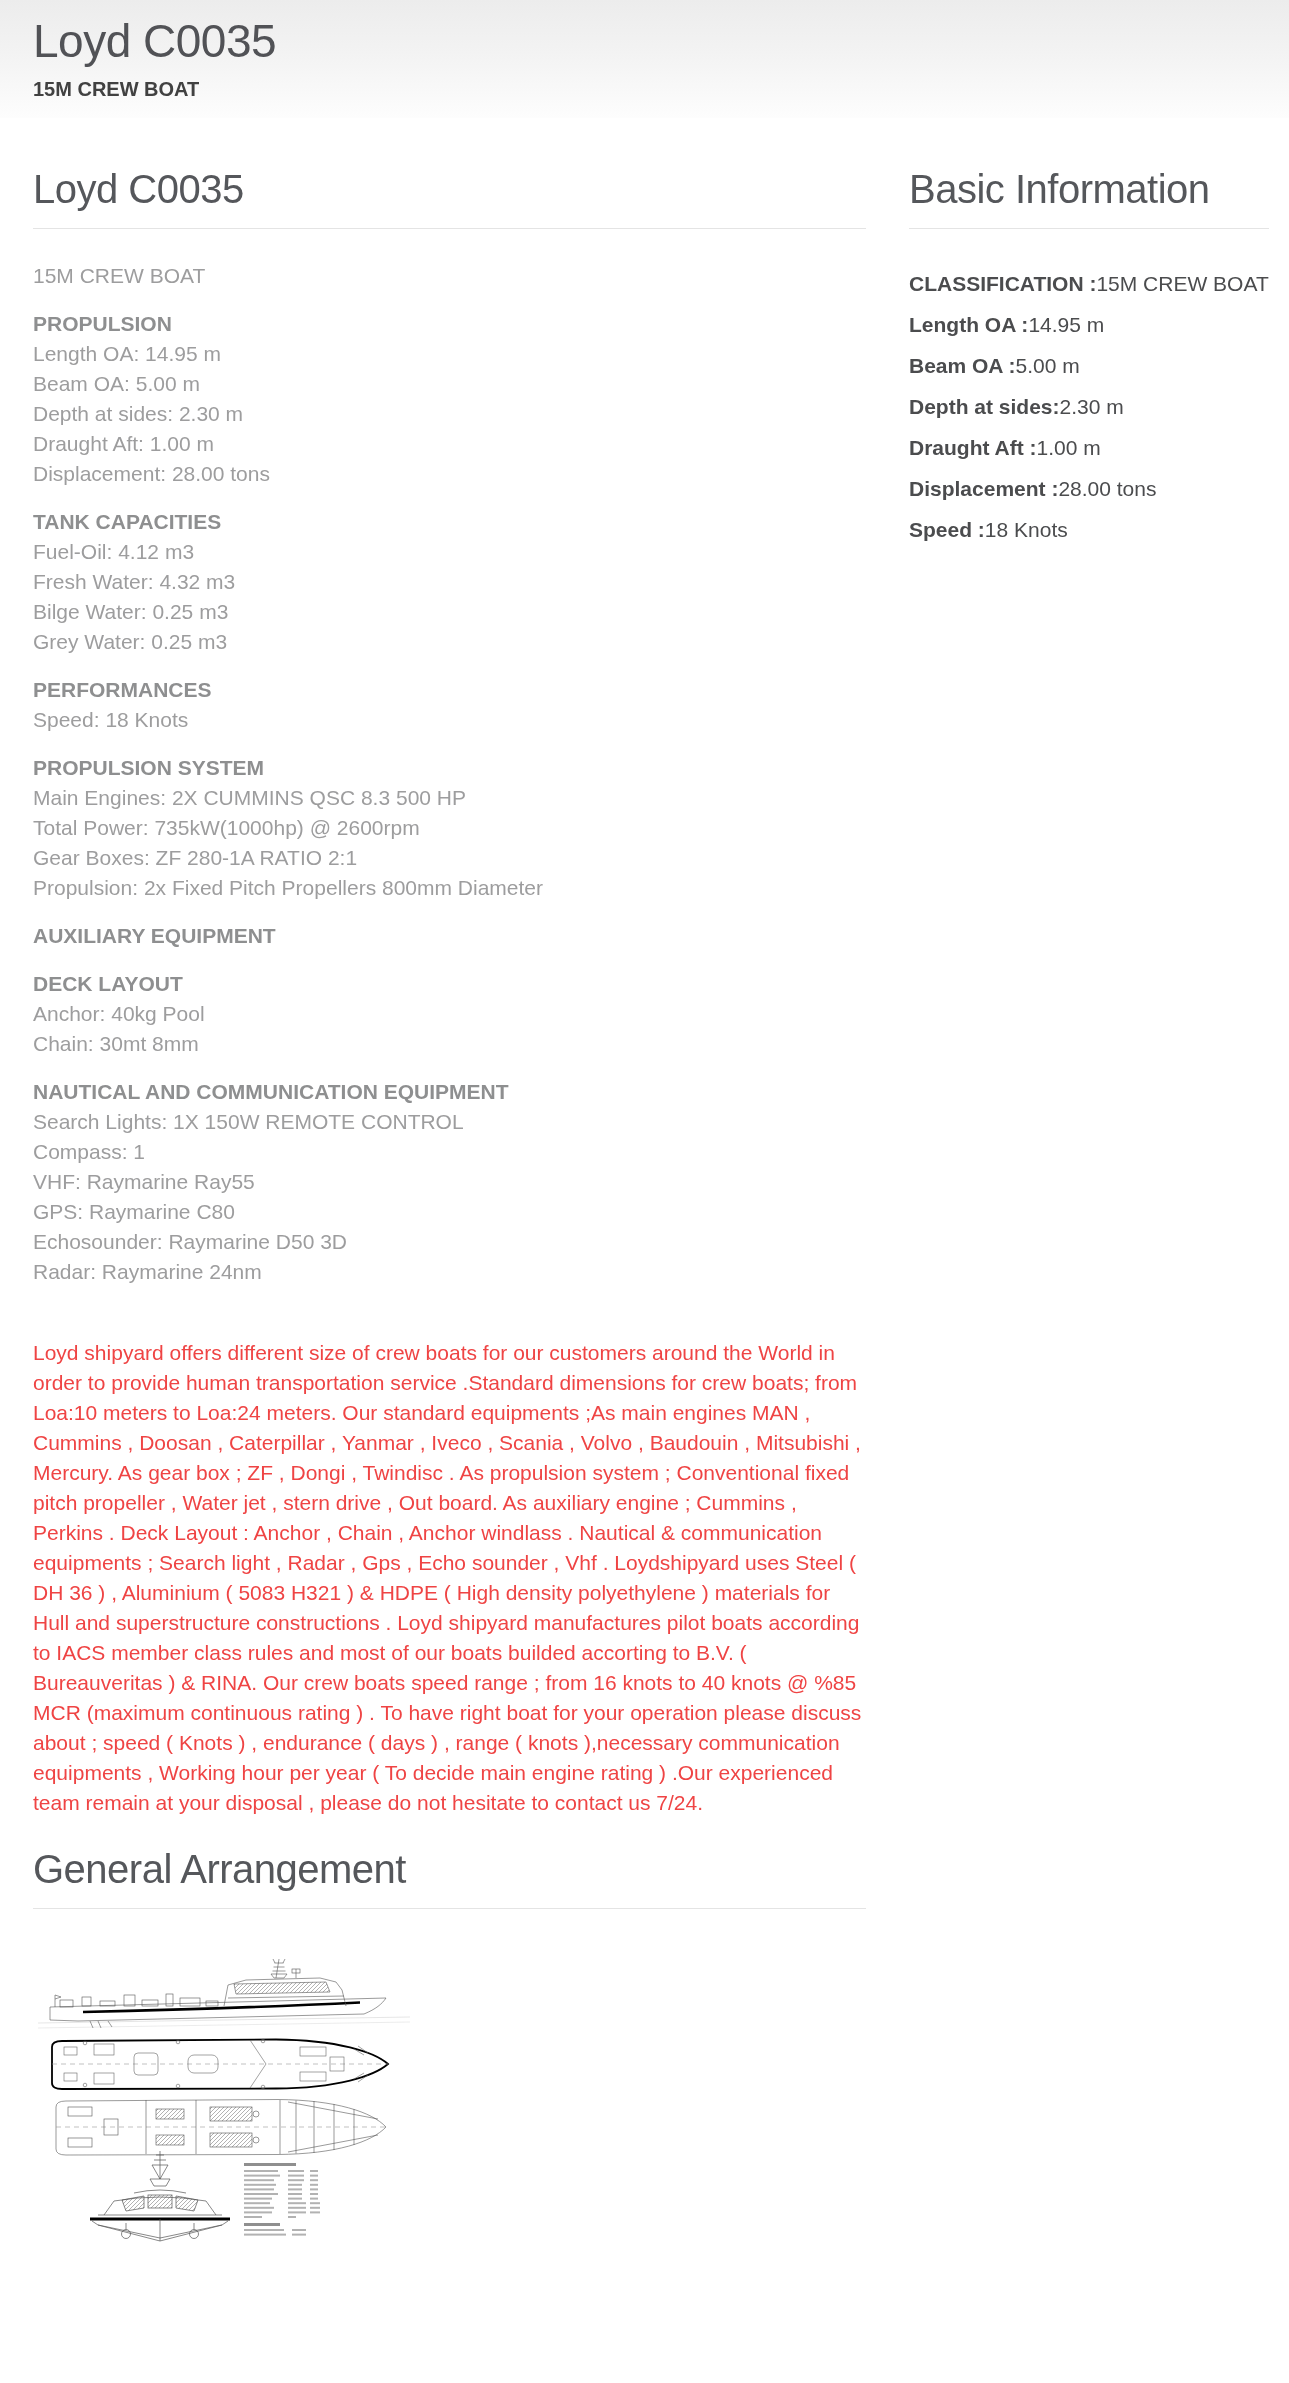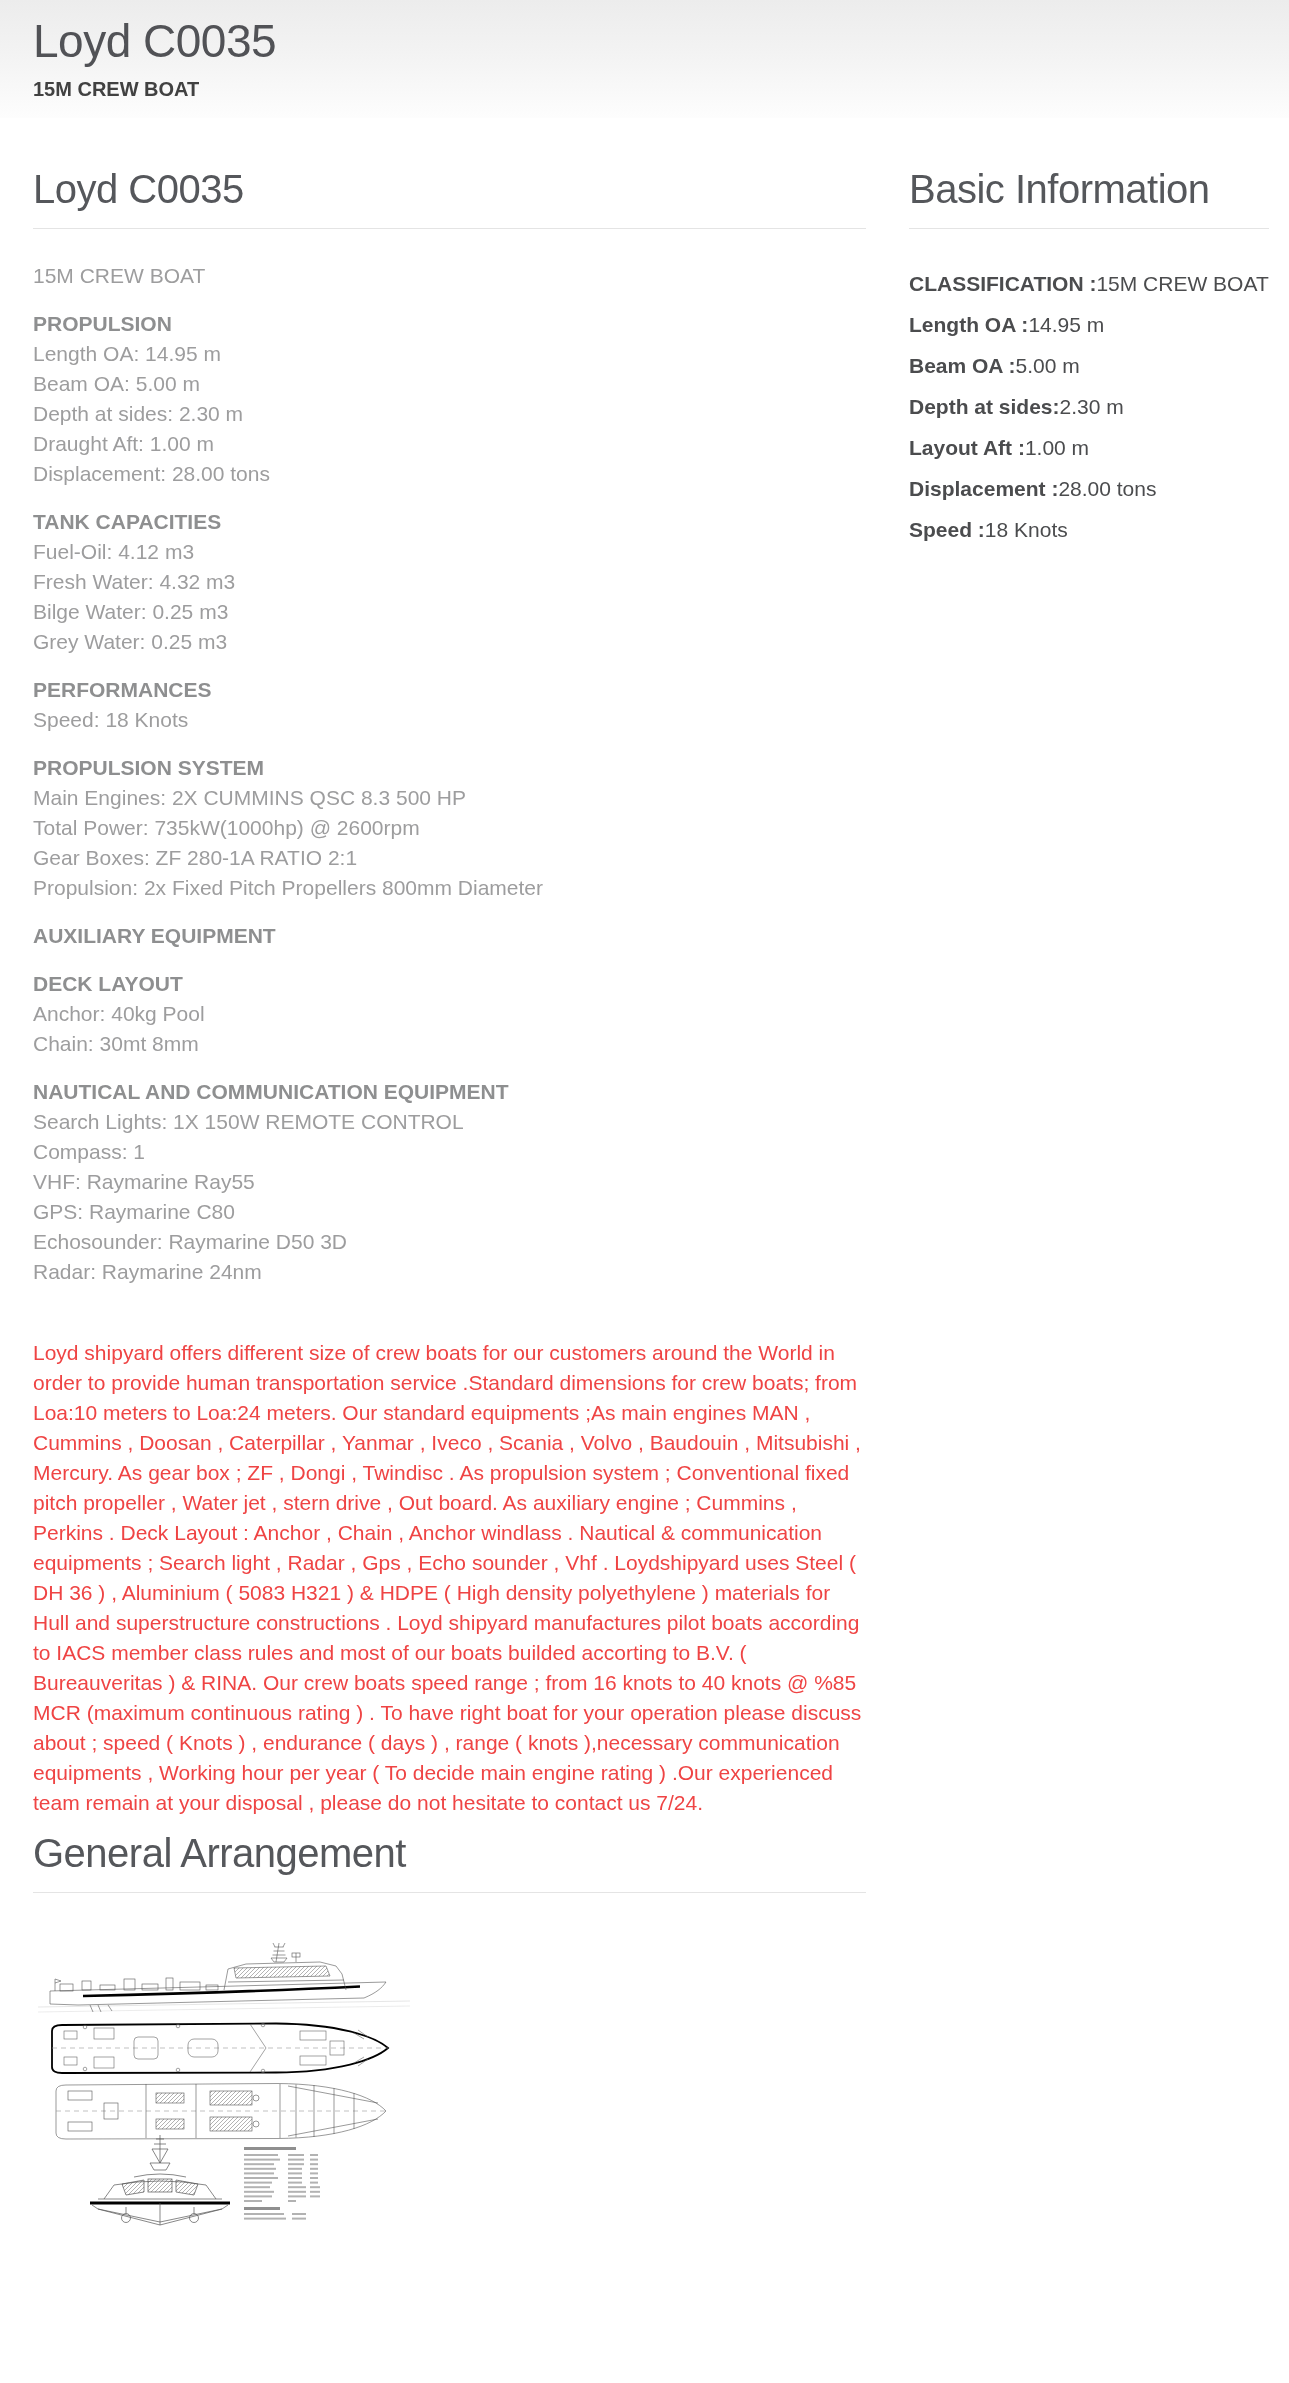--- a/index.html
+++ b/index.html
@@ -35,21 +35,21 @@
     margin: 32px 0 0 0; font-size: 21px; line-height: 30px; color: #9d9d9e;
   }
   .spec-section { margin-top: 18px; }
   .spec-heading {
     font-size: 21px; line-height: 30px; font-weight: bold; color: #8e8f90;
   }
   .spec-line { font-size: 21px; line-height: 30px; color: #9d9d9e; }
   .description {
     margin: 51px 0 0 0; font-size: 21px; line-height: 30px; color: #ef4444;
   }
-  h2.ga-title { margin-top: 12px; }
+  h2.ga-title { margin-top: 28px; }
   .ga-figure { margin: 48px 0 0 5px; width: 372px; }
   .info-rows { margin-top: 40px; }
   .info-row { font-size: 21px; line-height: 30px; margin-bottom: 11px; color: #4b4c4e; }
   .info-row .info-label { font-weight: bold; }
 </style>
 </head>
 <body>
 
 <header class="page-header">
   <h1>Loyd C0035</h1>
@@ -291,21 +291,21 @@
     <hr class="divider">
     <div id="info-rows" class="info-rows">
   <div class="info-row"><span class="info-label">CLASSIFICATION :</span><span class="info-value">15M CREW BOAT</span></div>
 
   <div class="info-row"><span class="info-label">Length OA :</span><span class="info-value">14.95 m</span></div>
 
   <div class="info-row"><span class="info-label">Beam OA :</span><span class="info-value">5.00 m</span></div>
 
   <div class="info-row"><span class="info-label">Depth at sides:</span><span class="info-value">2.30 m</span></div>
 
-  <div class="info-row"><span class="info-label">Layout Aft :</span><span class="info-value">1.00 m</span></div>
+  <div class="info-row"><span class="info-label">Draught Aft :</span><span class="info-value">1.00 m</span></div>
 
   <div class="info-row"><span class="info-label">Displacement :</span><span class="info-value">28.00 tons</span></div>
 
   <div class="info-row"><span class="info-label">Speed :</span><span class="info-value">18 Knots</span></div>
 </div>
   </aside>
 
 </div>
 
 </body></html>

